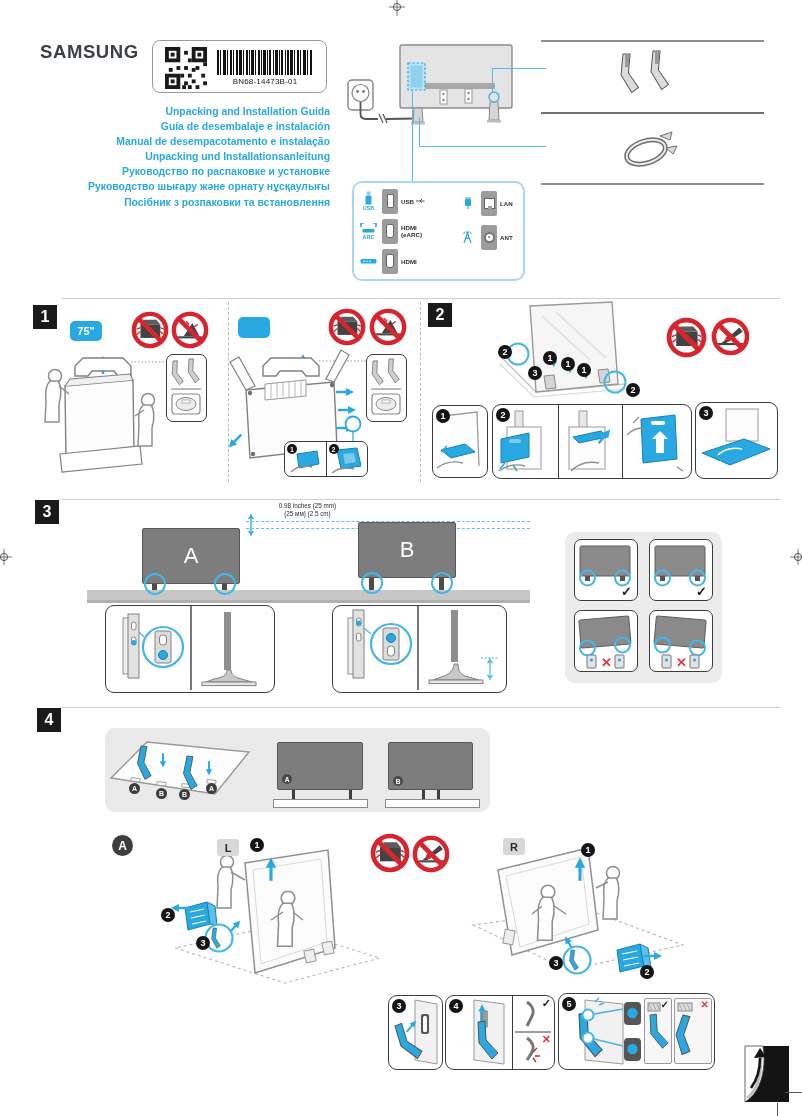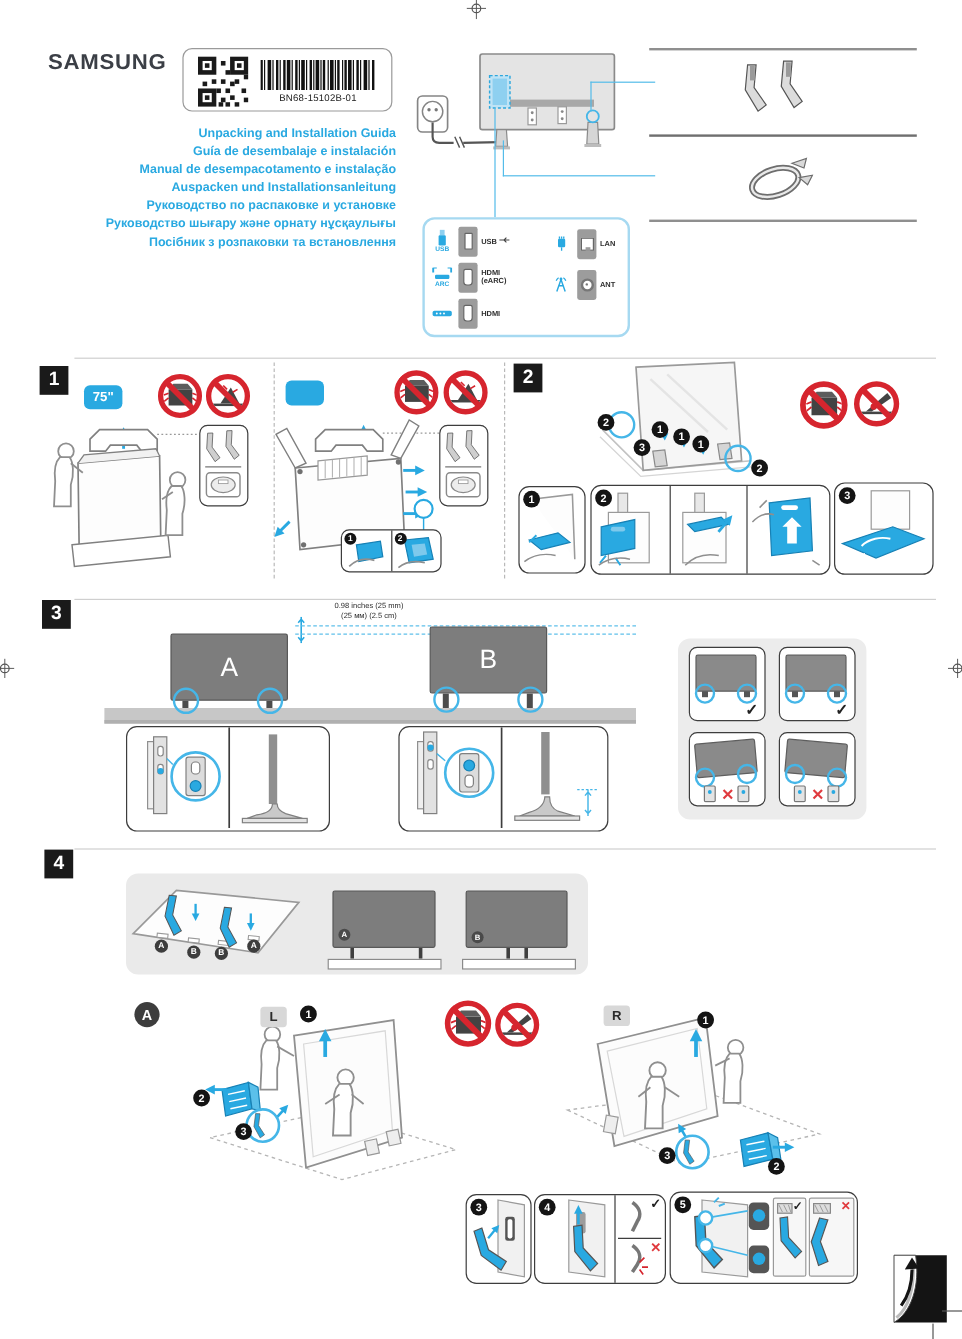--- a/index.html
+++ b/index.html
@@ -172,27 +172,27 @@
         <rect x="70" width="2" height="25"></rect>
     <rect x="73" width="3" height="25"></rect>
         <rect x="77" width="1" height="25"></rect>
         <rect x="80" width="2" height="25"></rect>
         <rect x="83" width="1" height="25"></rect>
     <rect x="86" width="3" height="25"></rect>
         <rect x="90" width="1" height="25"></rect>
         <rect x="93" width="2" height="25"></rect>
   </g>
 </svg>
-<div class="bctext">BN68-15102B-01</div>
+<div class="bctext">BN68-14473B-01</div>
 
 <div class="titles">
   <div>Unpacking and Installation Guida</div>
   <div>Guía de desembalaje e instalación</div>
   <div>Manual de desempacotamento e instalação</div>
-  <div>Auspacken und Installationsanleitung</div>
+  <div>Unpacking und Installationsanleitung</div>
   <div>Руководство по распаковке и установке</div>
   <div>Руководство шығару және орнату нұсқаулығы</div>
   <div>Посібник з розпаковки та встановлення</div>
 </div>
 
 <svg class="abs" style="left:340px;top:40px" width="212" height="112" viewBox="0 0 212 112">
   <rect x="8" y="40" width="25" height="30" rx="4" fill="#fff" stroke="#858585" stroke-width="1.4"></rect>
   <circle cx="20.5" cy="53" r="8.5" fill="#fff" stroke="#858585" stroke-width="1.2"></circle>
   <circle cx="17.5" cy="51.5" r="1.4" fill="#777"></circle>
       <circle cx="23.5" cy="51.5" r="1.4" fill="#777"></circle>

